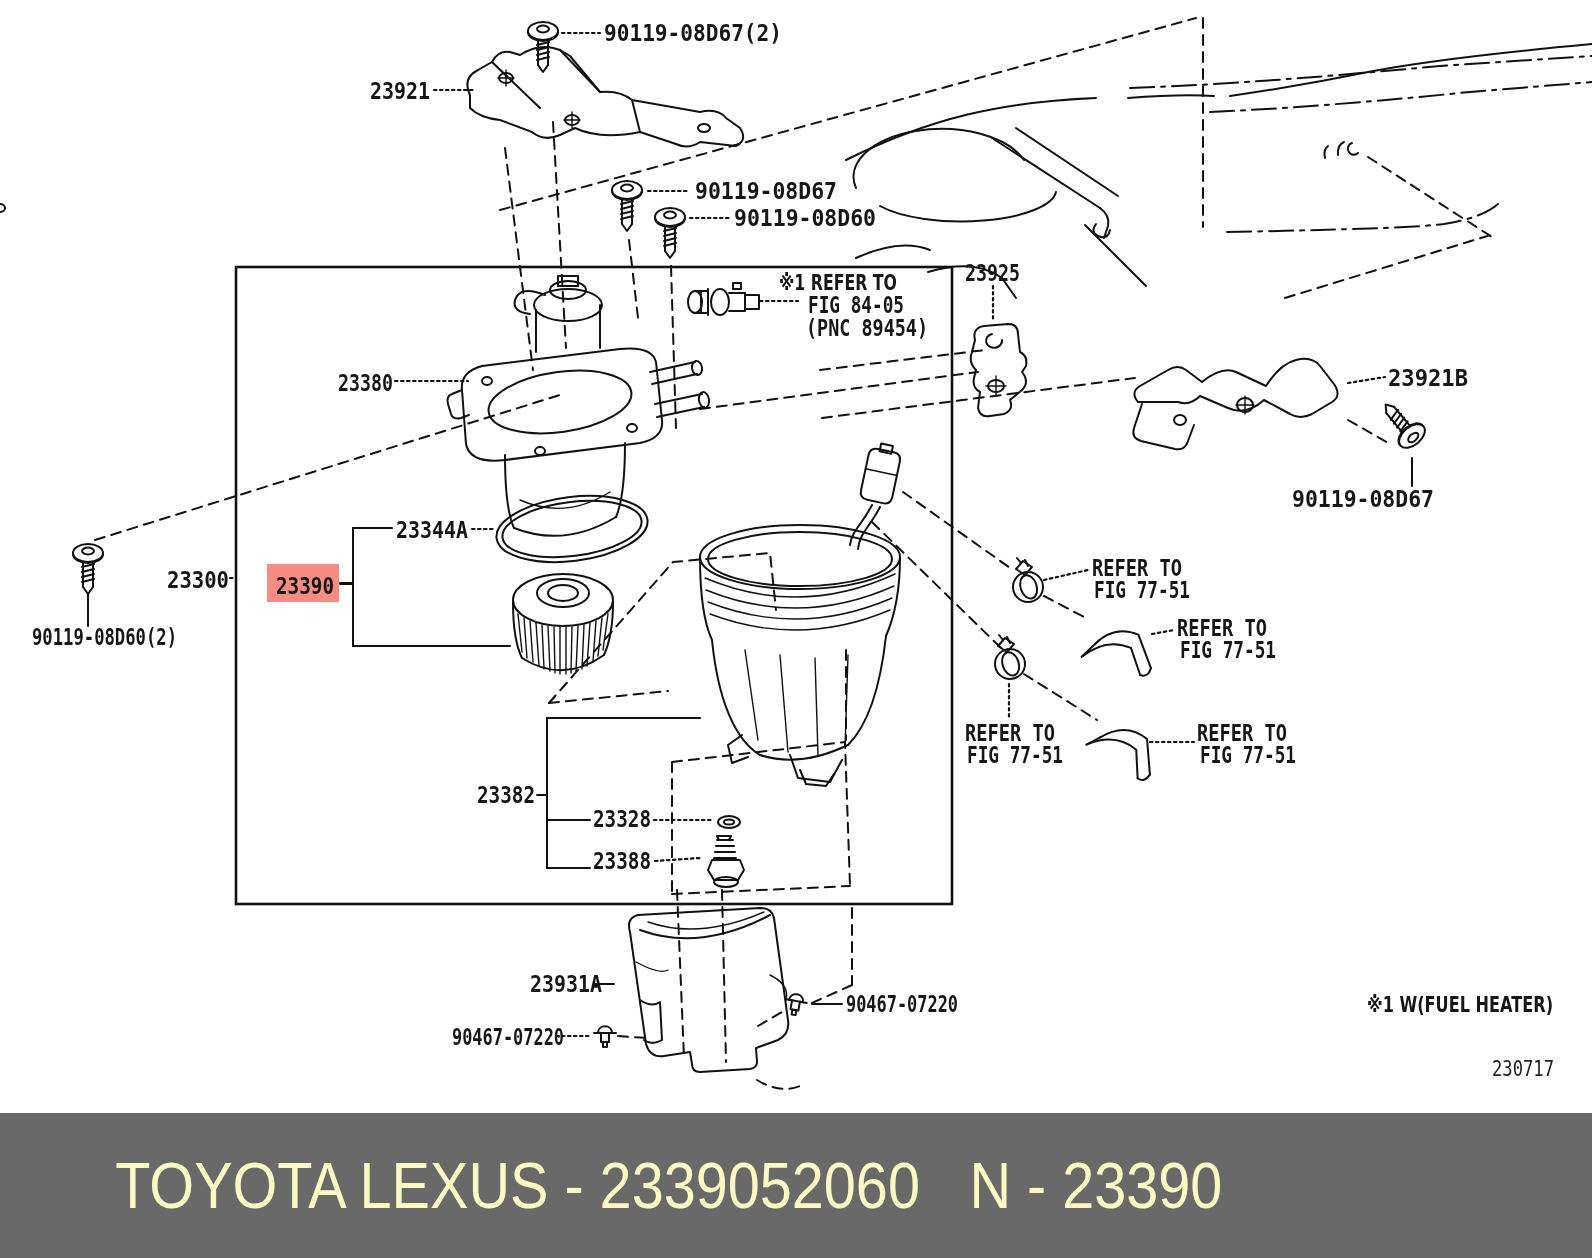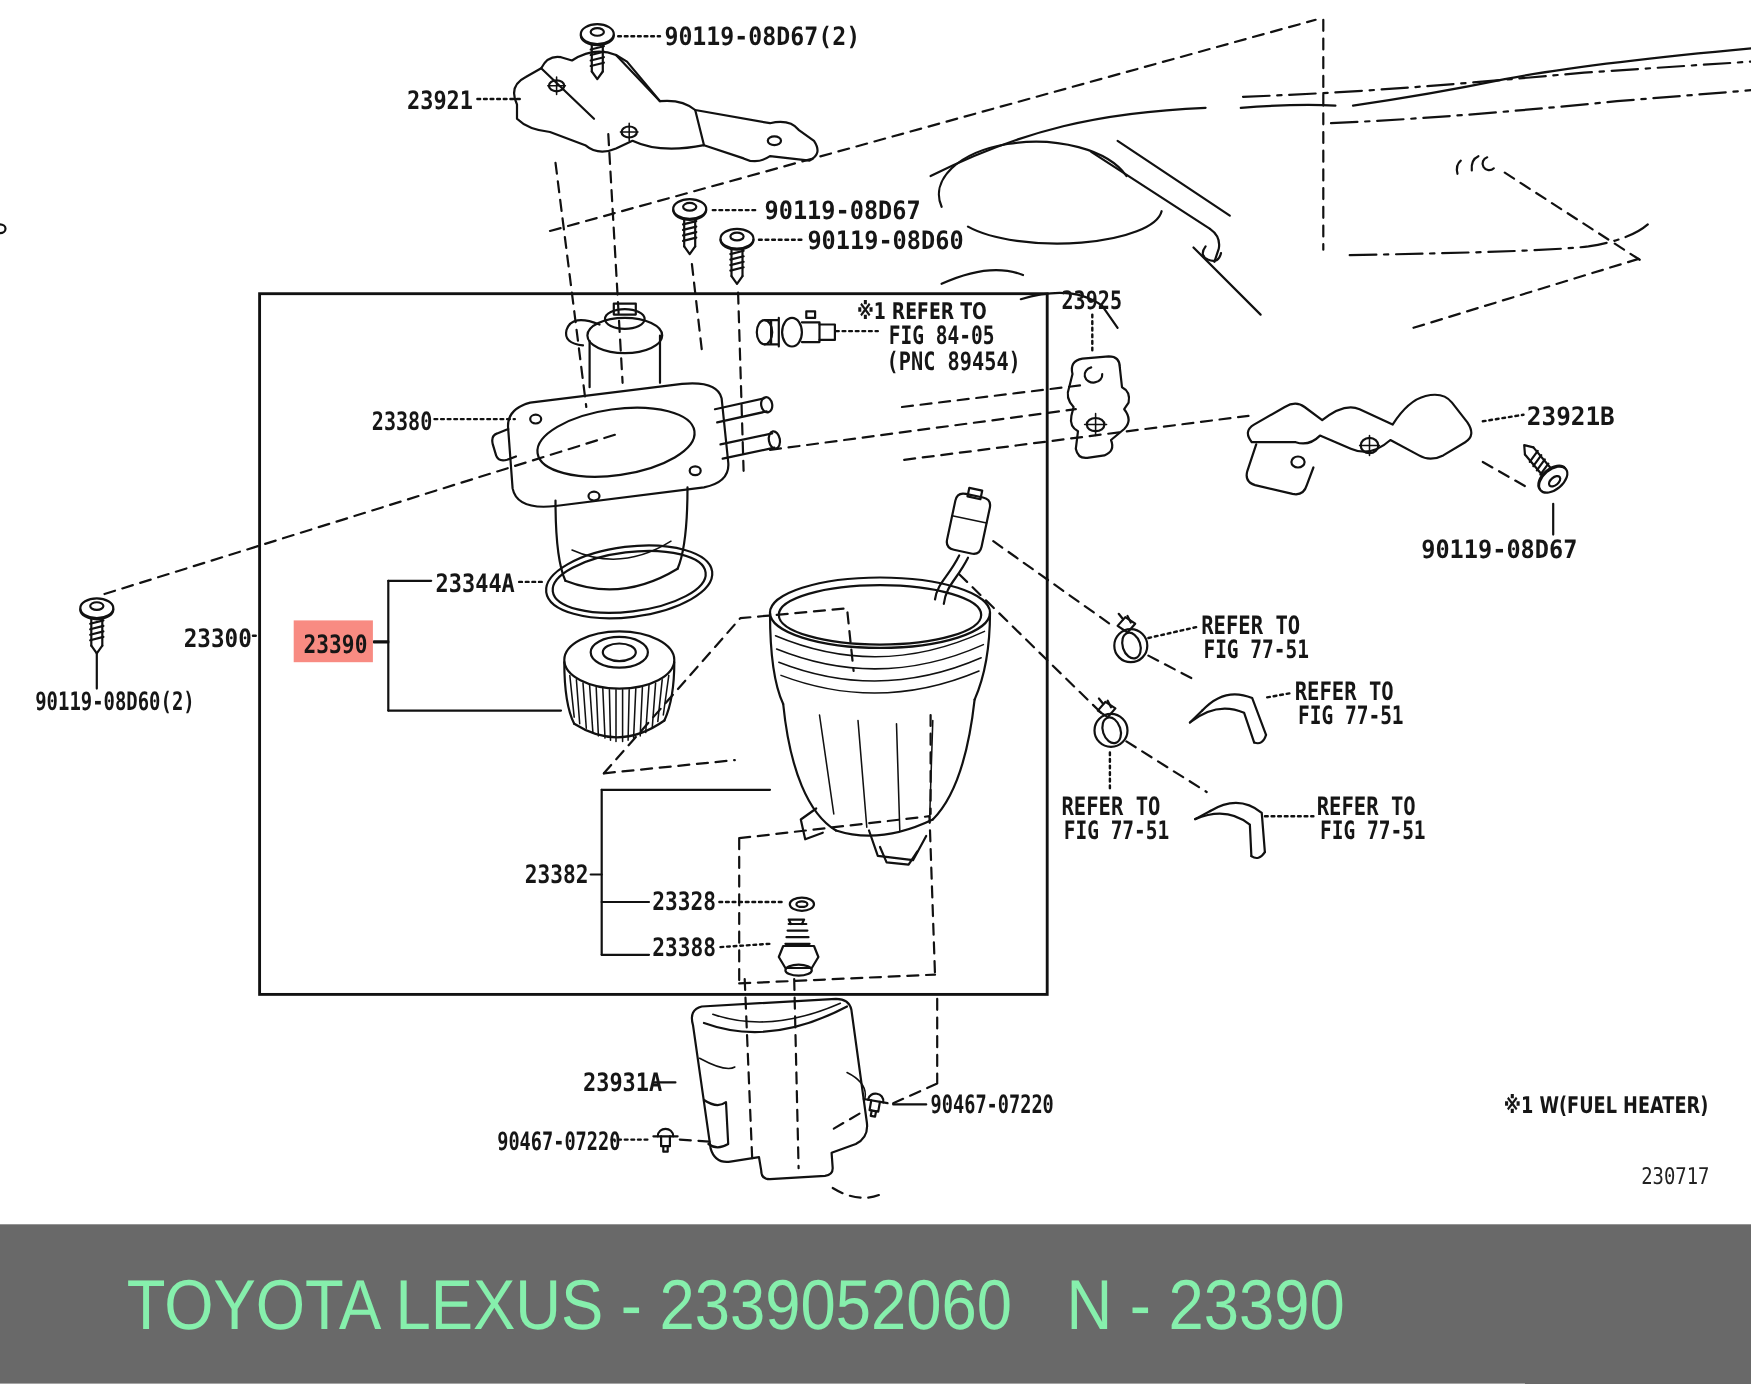--- a/index.html
+++ b/index.html
@@ -10,21 +10,21 @@
   .ln{stroke:#111;stroke-width:2;fill:none;stroke-linecap:round;stroke-linejoin:round;}
   .thin{stroke-width:1.4;}
   .box{stroke:#111;stroke-width:2.6;fill:none;}
   .dash{stroke-dasharray:10 7;}
   .dashdot{stroke-dasharray:24 7 4 7;}
   .dot{stroke-dasharray:2.5 3.5;stroke-width:2.2;}
   .lbl{font-family:"DejaVu Sans Mono", monospace;font-weight:700;font-size:23px;fill:#161616;}
   .lbl-note{font-family:"DejaVu Sans", "DejaVu Sans Mono", sans-serif;font-weight:700;font-size:21px;fill:#161616;}
   .lbl-doc{font-family:"DejaVu Sans Mono", monospace;font-weight:400;font-size:21px;fill:#222;}
   #banner{position:absolute;left:0;top:1113px;width:1592px;height:145px;
-          background:#696969;color:#86efac;display:flex;align-items:center;}
+          background:#696969;color:#fef9c3;display:flex;align-items:center;}
   #banner .txt{display:flex;gap:55px;padding-left:128px;
           font-family:"Liberation Sans", sans-serif;font-weight:400;font-size:64px;
           transform:scaleX(0.9);transform-origin:left center;white-space:nowrap;}
 </style>
 </head>
 <body>
 
 <div id="stage">
 <svg width="1592" height="1113" viewBox="0 0 1592 1113" xmlns="http://www.w3.org/2000/svg">
   <defs>

